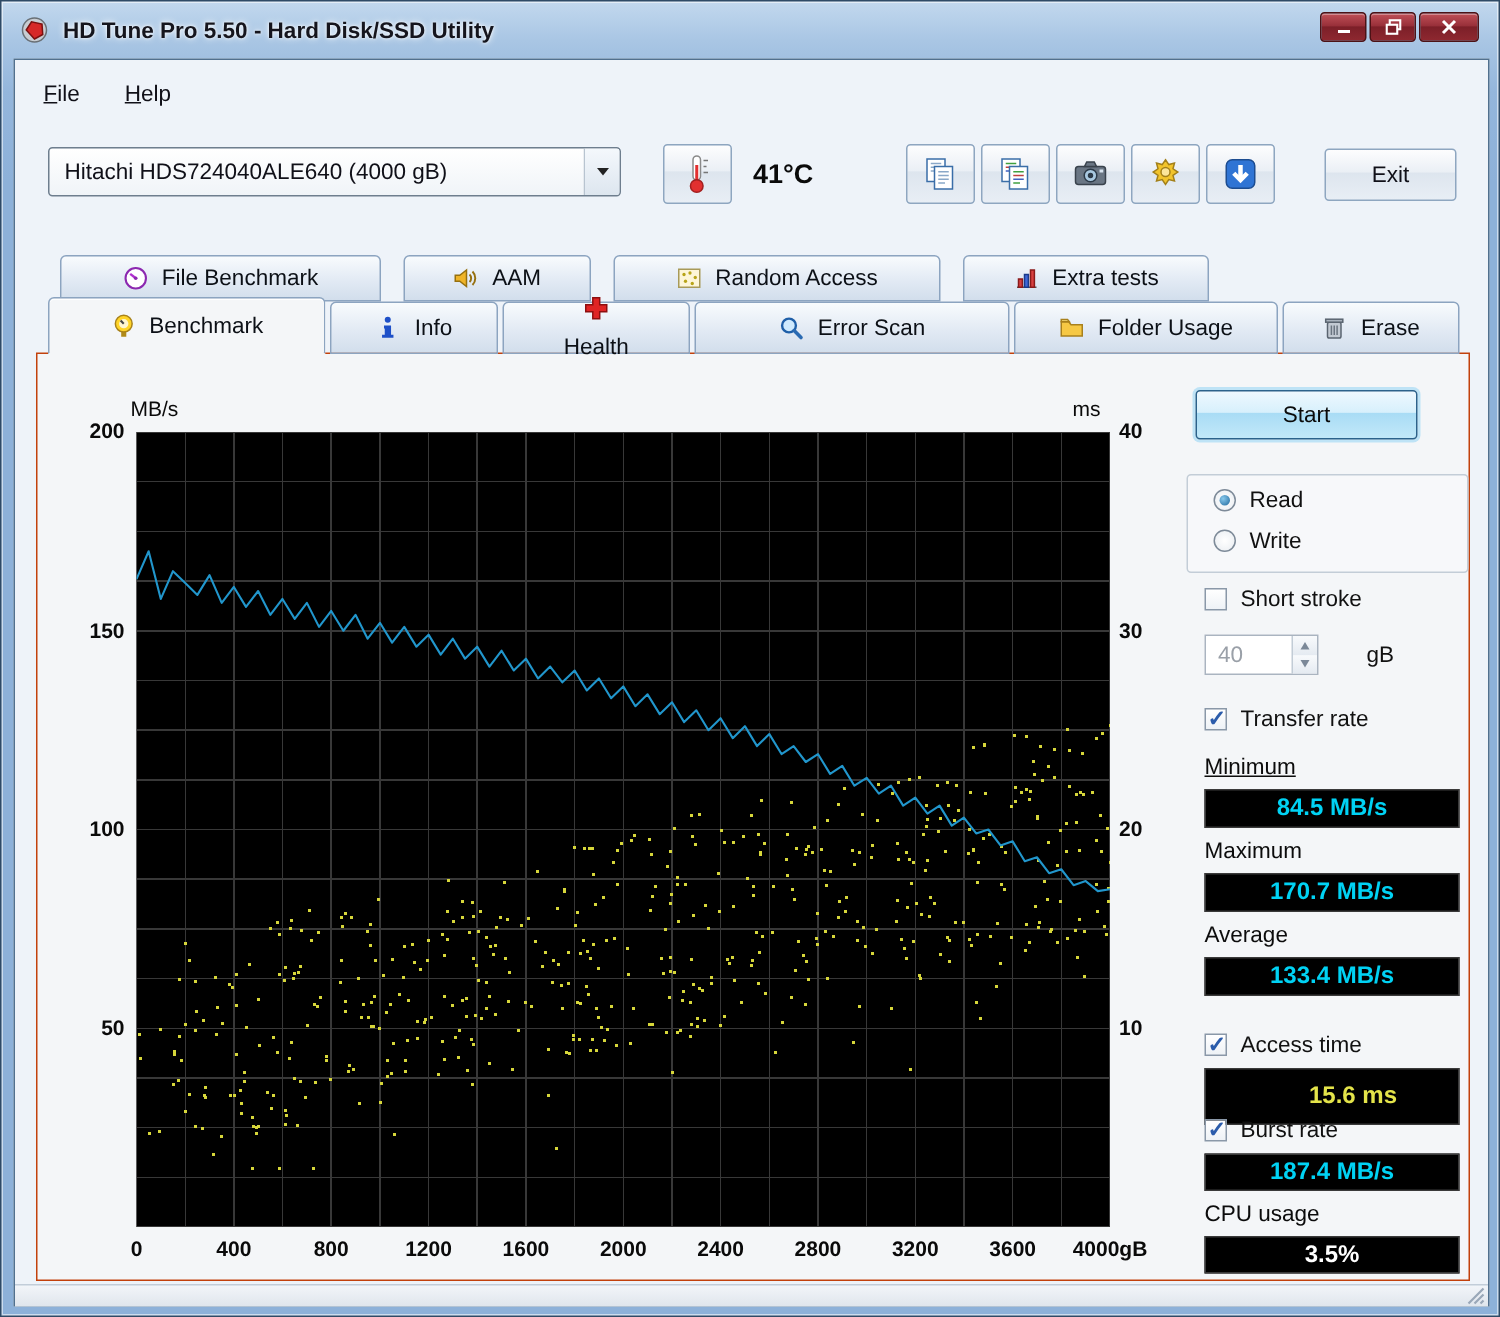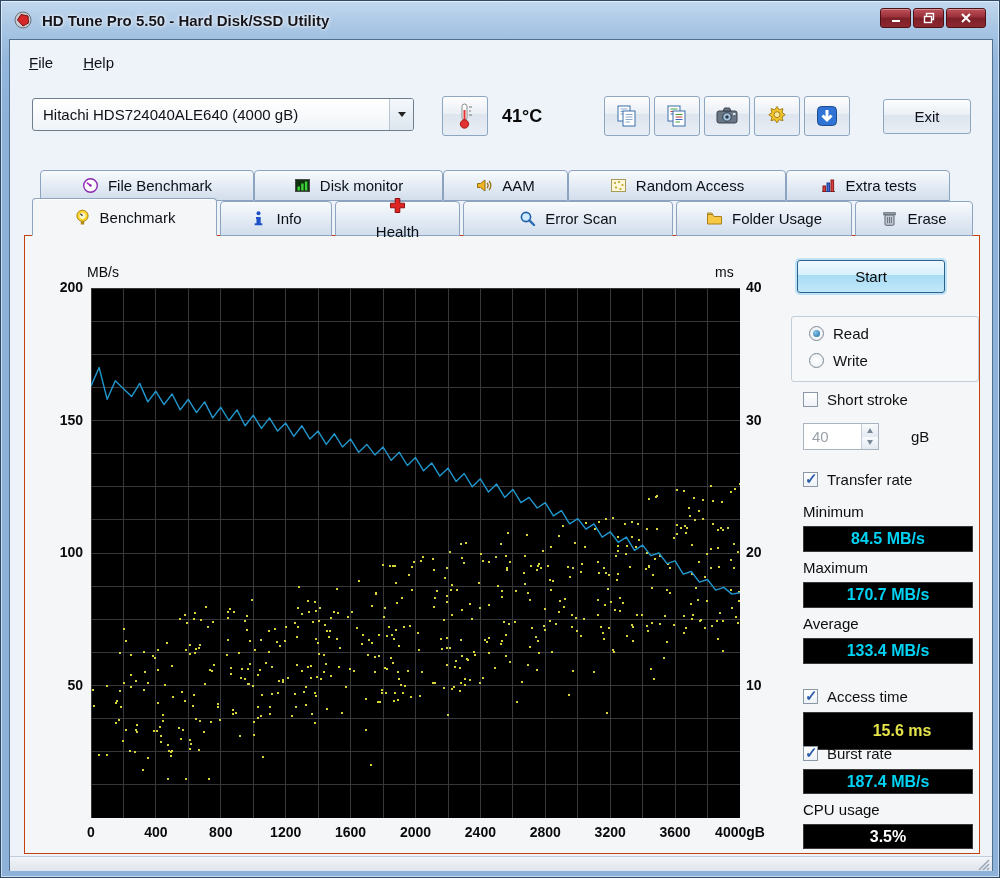--- a/index.html
+++ b/index.html
@@ -42,21 +42,21 @@
   .btnlook { border:1px solid #8ea6c0; border-radius:3px;
     background:linear-gradient(#fdfdfe,#eaeff5 45%,#dde5ee 46%,#e8eef5);
     display:flex; align-items:center; justify-content:center; cursor:pointer; }
   .temp-btn { position:absolute; left:432px; top:56px; width:46px; height:40px; }
   .temp-text { position:absolute; left:492px; top:66px; font-size:18px; font-weight:bold; color:#0a0a0a; }
   .toolbtns { position:absolute; left:594px; top:56px; display:flex; gap:4px; }
   .toolbtn { width:46px; height:40px; }
   .exit-btn { position:absolute; left:873px; top:59px; width:88px; height:35px; font-size:15px; color:#101018; }
 
   
-  .tabrow1 { position:absolute; left:30px; top:130px; height:35px; display:flex; gap:0; align-items:flex-start; z-index:2; }
+  .tabrow1 { position:absolute; left:30px; top:130px; height:35px; display:flex; gap:15px; align-items:flex-start; z-index:2; }
   .tabrow2 { position:absolute; left:22px; top:161px; height:35px; display:flex; gap:3px; align-items:flex-start; z-index:3; }
   .tab { display:flex; align-items:center; justify-content:center; gap:9px; font-size:15px; color:#0c1016;
     border:1px solid #8ca4c0; border-radius:4px 4px 0 0; cursor:pointer;
     background:linear-gradient(#f8fbfd,#e2eaf4 55%,#d2deec); }
   .tabrow1 .tab { height:31px; }
   .tabrow2 .tab { height:35px; }
   .tabrow2 .tab.active { height:38px; margin-top:-3px; background:#f4f6f8; border-bottom:1px solid #f4f6f8;
     box-shadow:inset 0 1px 0 #fff; }
   .tab-icon { display:inline-flex; width:17px; height:17px; }
 
@@ -231,31 +231,20 @@
     <div class="tabrow1" id="tabrow1">
         <div class="tab" style="width: 214px;">
           <span class="tab-icon">
             <svg width="17" height="17" viewBox="0 0 17 17">
               <circle cx="8.5" cy="8.5" r="6.8" fill="#fff" stroke="#8c28b0" stroke-width="1.4"></circle>
               <path d="M8.5 8.5L4.8 5.6" stroke="#b030d0" stroke-width="1.6"></path>
               <circle cx="8.5" cy="8.5" r="1.2" fill="#8c28b0"></circle>
             </svg>
           </span>
           <span>File Benchmark</span>
-        </div>
-        <div class="tab" style="width: 189px;">
-          <span class="tab-icon">
-            <svg width="17" height="17" viewBox="0 0 17 17">
-              <rect x="1.5" y="2.5" width="14" height="12" fill="#10320e" stroke="#4a4a4a"></rect>
-              <rect x="3.5" y="9.5" width="2.4" height="4" fill="#3ad43a"></rect>
-              <rect x="7.2" y="6.5" width="2.4" height="7" fill="#3ad43a"></rect>
-              <rect x="10.9" y="4.5" width="2.4" height="9" fill="#3ad43a"></rect>
-            </svg>
-          </span>
-          <span>Disk monitor</span>
         </div>
         <div class="tab" style="width: 125px;">
           <span class="tab-icon">
             <svg width="17" height="17" viewBox="0 0 17 17">
               <path d="M1.5 6.5v4h3l4.5 3.5v-11L4.5 6.5z" fill="#efb428" stroke="#96700f"></path>
               <path d="M11 6a3.4 3.4 0 010 5" fill="none" stroke="#96700f" stroke-width="1.3"></path>
               <path d="M13 4a6.4 6.4 0 010 9" fill="none" stroke="#96700f" stroke-width="1.3"></path>
             </svg>
           </span>
           <span>AAM</span>
@@ -960,21 +949,21 @@
             </span>
         </span>
       </div>
       <span class="gb-label">gB</span>
 
       <div class="choice-row" style="left:778px; top:235px;">
         <span class="checkbox checked"></span>
         <span>Transfer rate</span>
       </div>
 
-      <div class="panel-label" style="top:267px;">Minimum</div>
+      <div class="panel-label" style="top:267px;text-decoration:underline;">Minimum</div>
       <div class="value-box" style="top: 290px; color: rgb(0, 210, 244);">84.5 MB/s</div>
 
       <div class="panel-label" style="top:323px;">Maximum</div>
       <div class="value-box" style="top: 346px; color: rgb(0, 210, 244);">170.7 MB/s</div>
 
       <div class="panel-label" style="top:379px;">Average</div>
       <div class="value-box" style="top: 402px; color: rgb(0, 210, 244);">133.4 MB/s</div>
 
       <div class="choice-row" style="left:778px; top:452px;">
         <span class="checkbox checked"></span>

